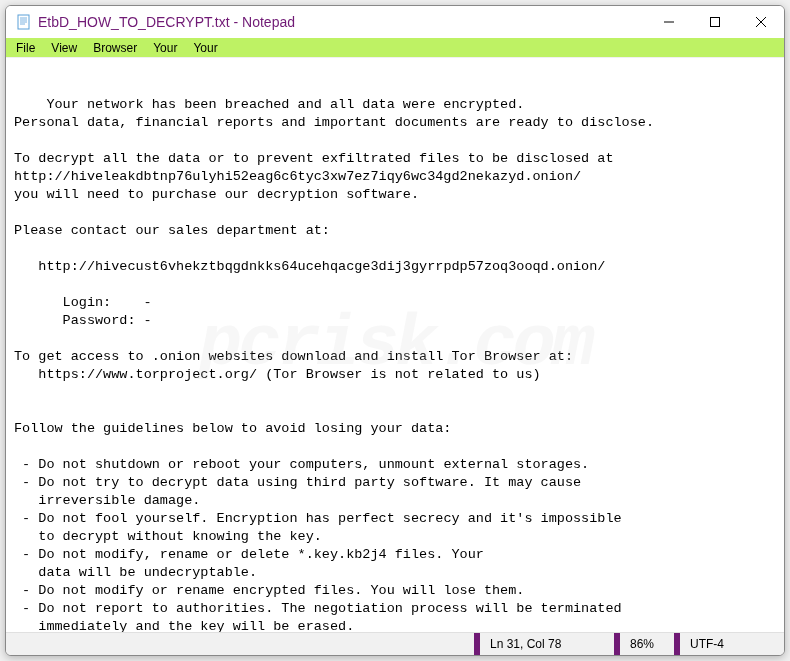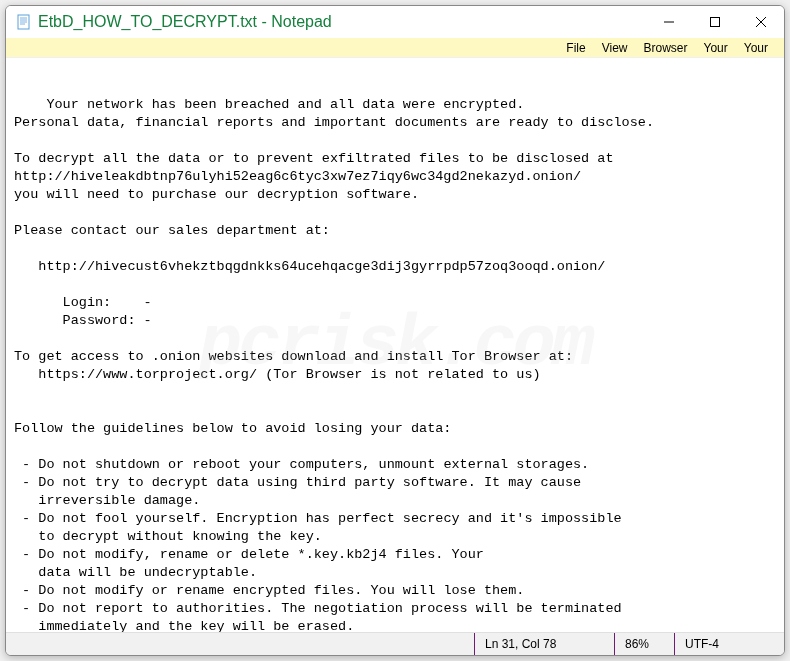--- a/index.html
+++ b/index.html
@@ -21,22 +21,22 @@
       box-shadow: 0 2px 8px rgba(0,0,0,0.25);
       display: flex;
       flex-direction: column;
     }
     .titlebar {
       height: 32px;
       display: flex;
       align-items: center;
       background: #ffffff;
       padding-left: 10px;
-      font-size: 16px;
-      color: #15803d;
+      font-size: 14px;
+      color: #701a75;
     }
     .titlebar .title-icon {
       width: 16px;
       height: 16px;
       margin-right: 6px;
     }
     .titlebar .title-text {
       flex: 0 0 auto;
     }
     .titlebar .spacer { flex: 1; }
@@ -51,25 +51,24 @@
       align-items: center;
       justify-content: center;
       color: #000;
       font-family: sans-serif;
     }
     .win-btn svg { display: block; }
     .menubar {
       height: 20px;
       display: flex;
       align-items: center;
-      padding: 0 8px;
+      padding: 0 2px;
       font-size: 12px;
-      background: #fef9c3;
+      background: #bef264;
       border-bottom: 1px solid #f0f0f0;
-      justify-content: flex-end;
     }
     .menu-item {
       padding: 1px 8px;
       cursor: default;
     }
     .content {
       flex: 1;
       padding: 2px 8px;
       font-family: Consolas, "Courier New", monospace;
       font-size: 13.5px;
@@ -81,21 +80,21 @@
     }
     .statusbar {
       height: 23px;
       border-top: 1px solid #e0e0e0;
       background: #f1f1f1;
       display: flex;
       font-size: 12px;
       color: #000;
     }
     .status-cell {
-      border-left: 1px solid #701a75;
+      border-left: 6px solid #701a75;
       display: flex;
       align-items: center;
       padding: 4px 10px;
       height: 100%;
     }
     .status-spacer { flex: 1; }
     .watermark {
       position: absolute;
       top: 50%; left: 50%;
       transform: translate(-50%, -50%);

